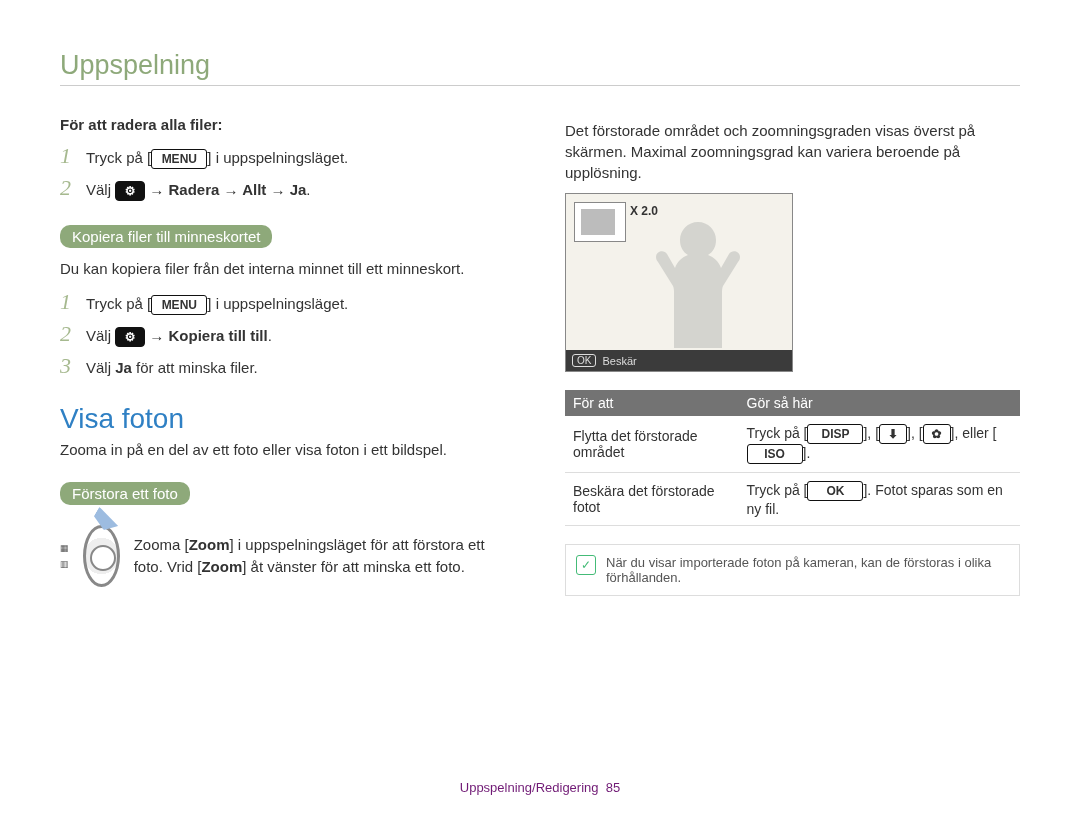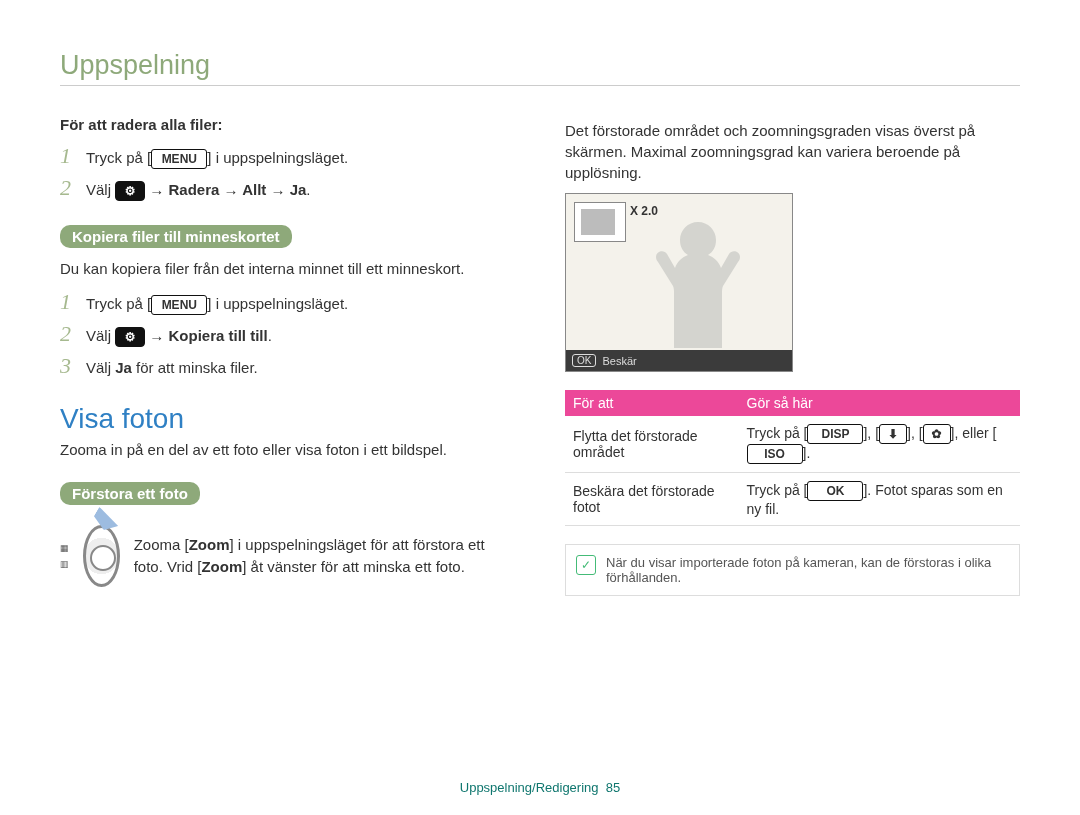--- a/index.html
+++ b/index.html
@@ -59,21 +59,20 @@
     flex: none;
   }
   .pill {
     display: inline-block;
     background: #8ea97a;
     color: #fff;
     border-radius: 10px;
     padding: 3px 12px;
     font-size: 15px;
     margin: 12px 0 6px 0;
-    font-weight: bold;
   }
   .desc {
     margin: 4px 0 10px 0;
     line-height: 1.4;
   }
   h2.blue {
     color: #2f80c4;
     font-weight: 300;
     font-size: 28px;
     margin: 24px 0 4px 0;
@@ -192,21 +191,21 @@
     font-size: 10px;
     color: #ddd;
   }
   table.info {
     border-collapse: collapse;
     width: 100%;
     margin-top: 18px;
     font-size: 14px;
   }
   table.info th {
-    background: #ec4899;
+    background: #737373;
     color: #fff;
     font-weight: normal;
     text-align: left;
     padding: 5px 8px;
   }
   table.info td {
     border-bottom: 1px solid #ddd;
     padding: 8px 8px;
     vertical-align: middle;
   }
@@ -227,21 +226,21 @@
     display: inline-flex;
     align-items: center; justify-content: center;
     font-size: 12px;
     flex: none;
   }
   .footer {
     position: absolute;
     bottom: 20px; left: 0; right: 0;
     text-align: center;
     font-size: 13px;
-    color: #0f766e;
+    color: #701a75;
   }
 </style>
 </head>
 <body>
 
 <div class="page">
 
   <div class="header">
     <span>Uppspelning</span>
   </div>

